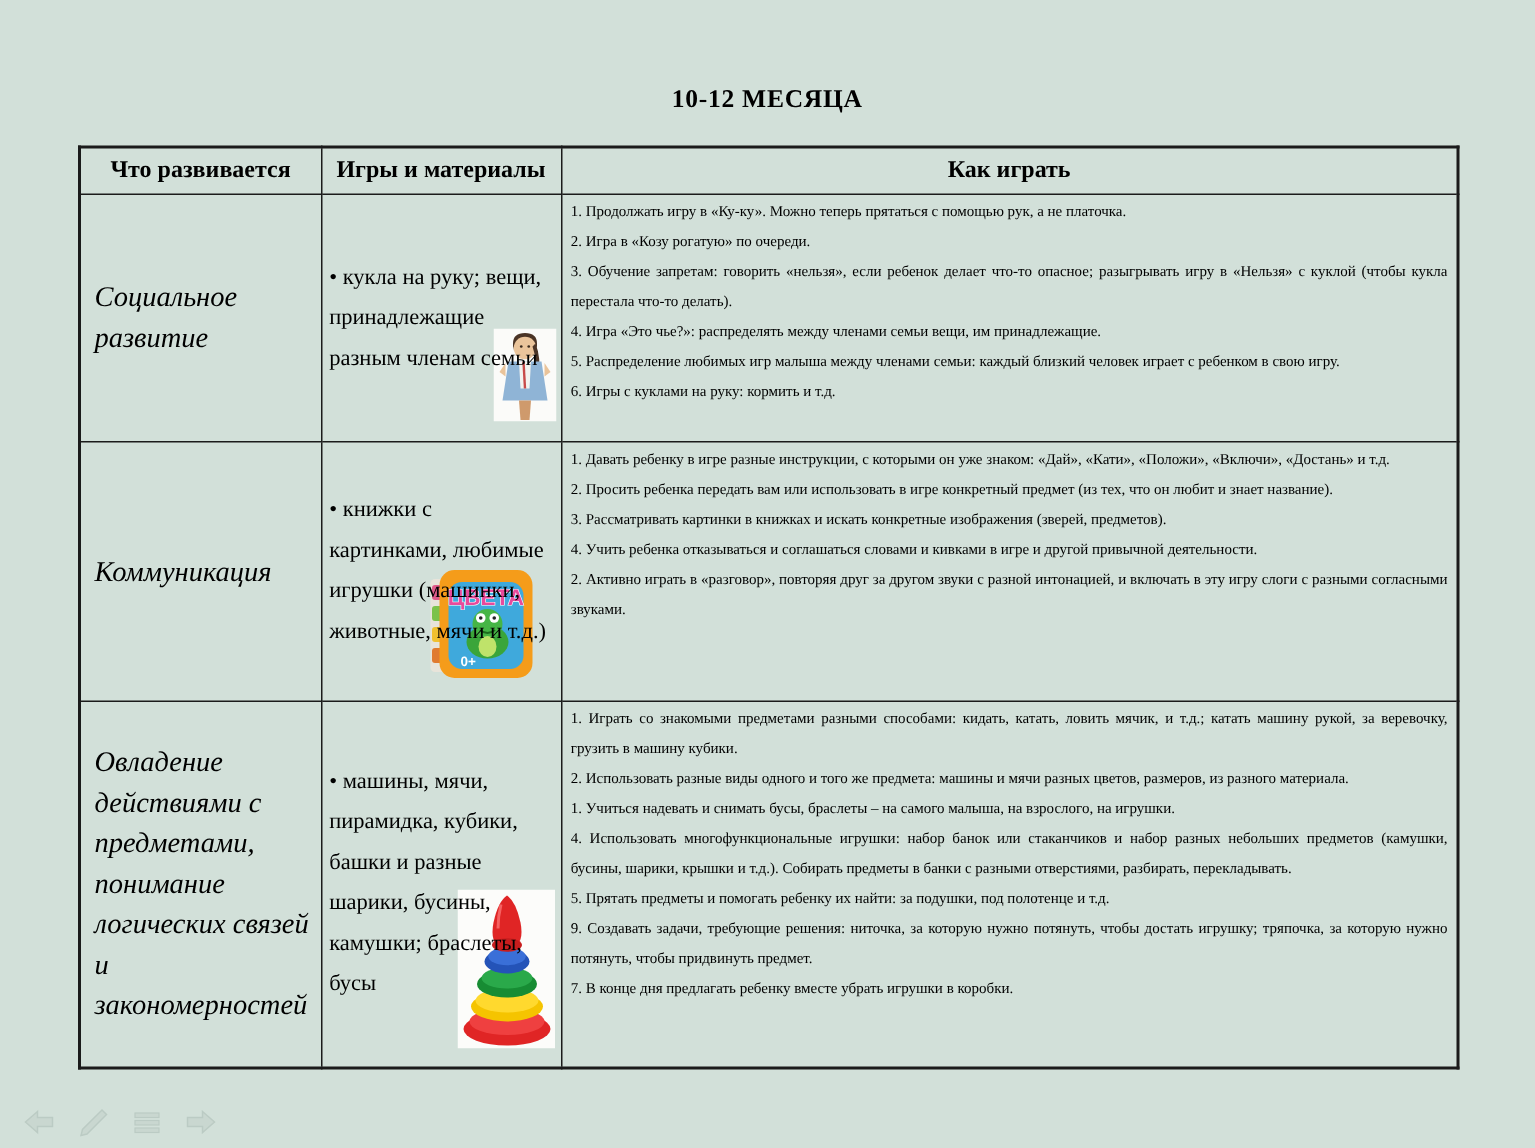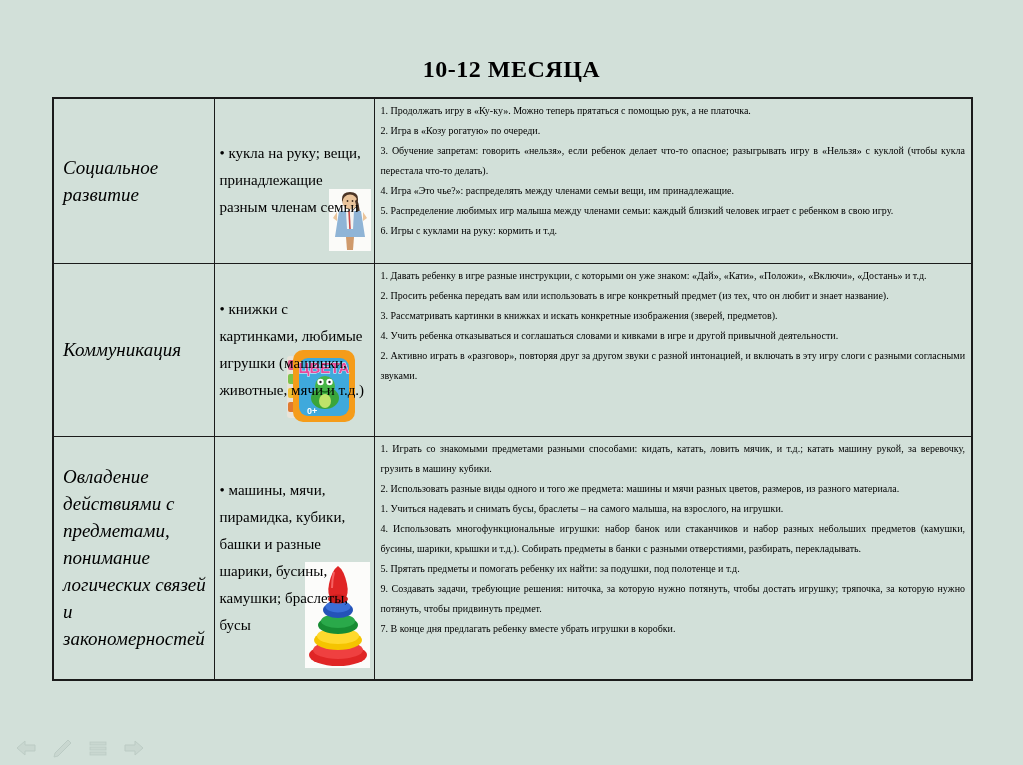--- a/index.html
+++ b/index.html
@@ -6,21 +6,21 @@
   body{
     width:1023px;height:765px;overflow:hidden;
     background:#d2e0d9;
     font-family:"Liberation Serif","DejaVu Serif",serif;
     color:#000;
     position:relative;
   }
   .slide{position:absolute;inset:0;}
   .slide-title{
     position:absolute;top:56px;left:0;width:1023px;
-    text-align:center;font-size:24px;font-weight:bold;
+    text-align:center;font-size:17px;font-weight:bold;
     letter-spacing:0.5px;margin:0;
   }
   table.dev-table{
     position:absolute;left:52px;top:97px;
     border-collapse:collapse;table-layout:fixed;
     width:919px;
     border:2px solid #1b1b1b;
     background:transparent;
   }
   .dev-table th,.dev-table td{
@@ -67,20 +67,25 @@
 
   <h1 class="slide-title">10-12 МЕСЯЦА</h1>
 
   <table class="dev-table">
     <colgroup>
       <col style="width:161px">
         <col style="width:160px">
         <col style="width:598px">
     </colgroup>
     <tbody>
+        <tr>
+      <th>Что развивается</th>
+      <th>Игры и материалы</th>
+      <th>Как играть</th>
+    </tr>
 
     <tr style="height:165px">
       <td class="develops">Социальное развитие</td>
       <td class="materials">
         <span class="mat-text">• кукла на руку; вещи, принадлежащие разным членам семьи</span>
         <span class="cell-img img-puppet">
           <svg width="42" height="62" viewBox="0 0 42 62">
             <rect x="0" y="0" width="42" height="62" fill="#fbfbf9"></rect>
             <path d="M13 10 Q13 3 21 3 Q29 3 29 10 L29 15 Q29 9 21 9 Q13 9 13 15 Z" fill="#4a3426"></path>
             <circle cx="21" cy="13" r="7.5" fill="#eac49b"></circle>

